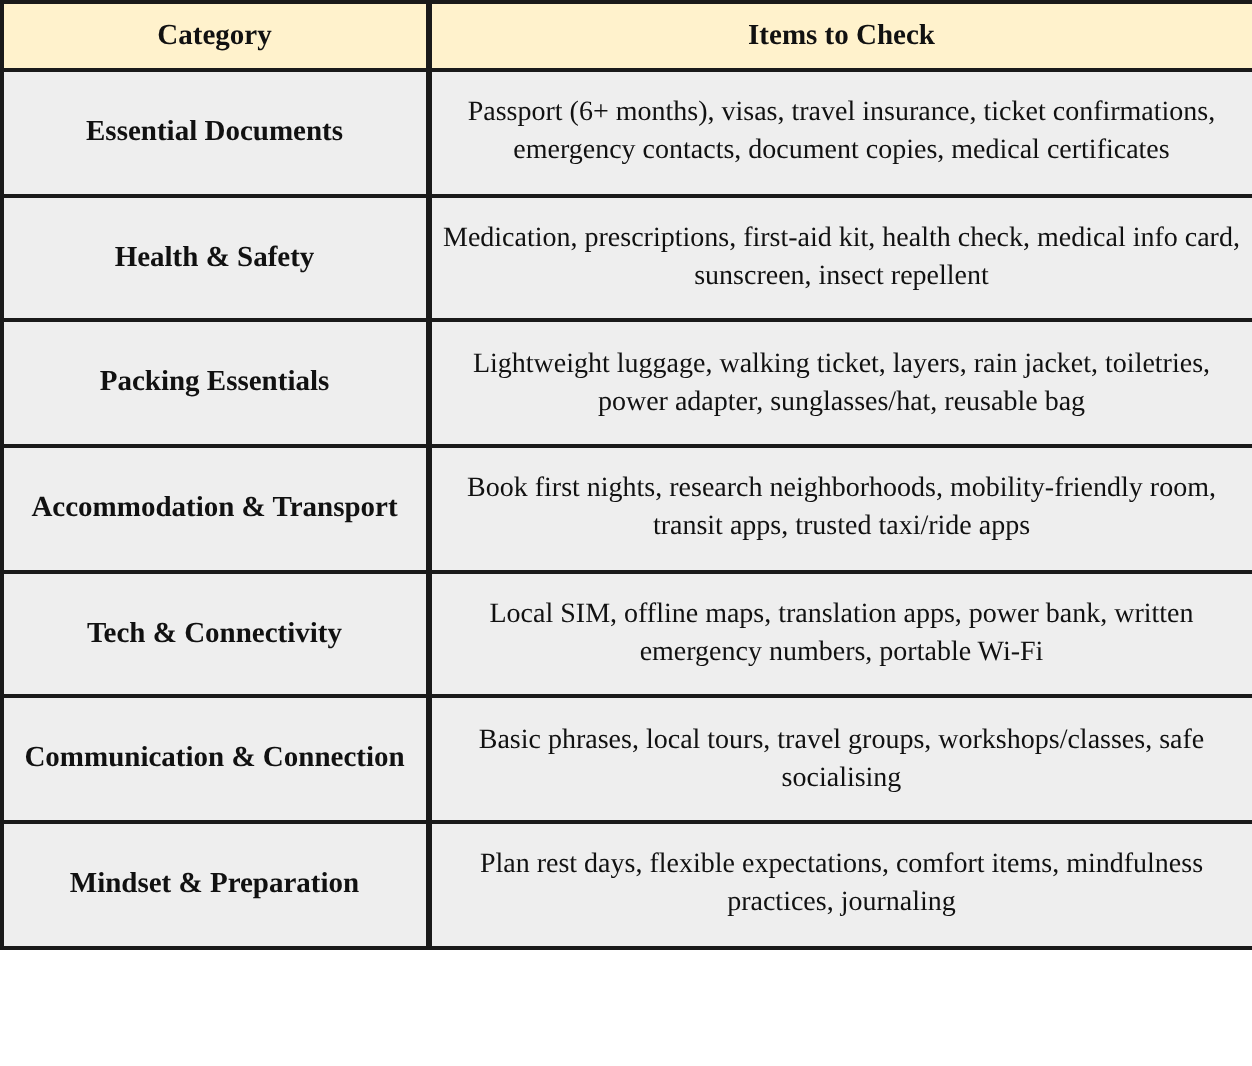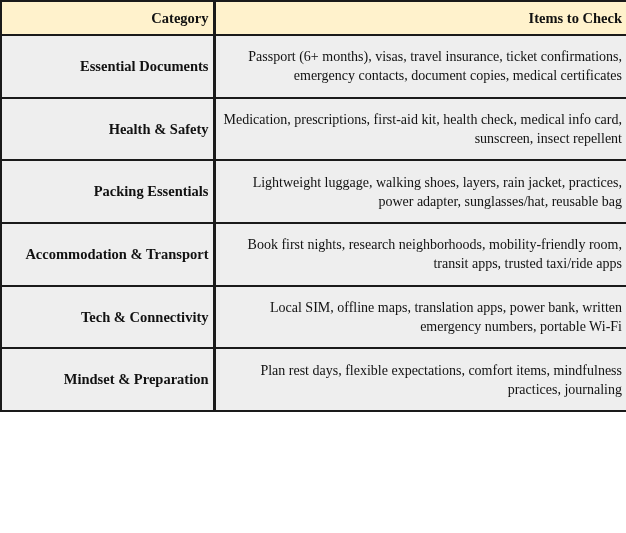--- a/index.html
+++ b/index.html
@@ -19,21 +19,21 @@
       font-family: "Liberation Serif", "DejaVu Serif", serif;
       color: #111111;
       table-layout: fixed;
     }
     .table col.c1 { width: 213px; }
     .table col.c2 { width: 413px; }
     .table th, .table td {
       border-top: 2px solid #1a1a1a;
       border-bottom: 2px solid #1a1a1a;
       padding: 0 4px;
-      text-align: right;
+      text-align: center;
       vertical-align: middle;
       box-sizing: border-box;
     }
     .table th {
       background: #fff2cc;
       height: 34px;
       font-size: 14.5px;
       font-weight: bold;
     }
     .table td {
@@ -72,28 +72,32 @@
     <tr>
       <td class="cat c-left">Essential Documents</td>
       <td class="c-right">Passport (6+ months), visas, travel insurance, ticket confirmations, emergency contacts, document copies, medical certificates</td>
     </tr>
     <tr>
       <td class="cat c-left">Health &amp; Safety</td>
       <td class="c-right">Medication, prescriptions, first-aid kit, health check, medical info card, sunscreen, insect repellent</td>
     </tr>
     <tr>
       <td class="cat c-left">Packing Essentials</td>
-      <td class="c-right">Lightweight luggage, walking shoes, layers, rain jacket, practices, power adapter, sunglasses/hat, reusable bag</td>
+      <td class="c-right">Lightweight luggage, walking ticket, layers, rain jacket, toiletries, power adapter, sunglasses/hat, reusable bag</td>
     </tr>
     <tr>
       <td class="cat c-left">Accommodation &amp; Transport</td>
       <td class="c-right">Book first nights, research neighborhoods, mobility-friendly room, transit apps, trusted taxi/ride apps</td>
     </tr>
     <tr>
       <td class="cat c-left">Tech &amp; Connectivity</td>
       <td class="c-right">Local SIM, offline maps, translation apps, power bank, written emergency numbers, portable Wi-Fi</td>
     </tr>
     <tr>
+      <td class="cat c-left">Communication &amp; Connection</td>
+      <td class="c-right">Basic phrases, local tours, travel groups, workshops/classes, safe socialising</td>
+    </tr>
+    <tr>
       <td class="cat c-left">Mindset &amp; Preparation</td>
       <td class="c-right">Plan rest days, flexible expectations, comfort items, mindfulness practices, journaling</td>
     </tr>
   </tbody>
 </table>
 
 </body></html>

